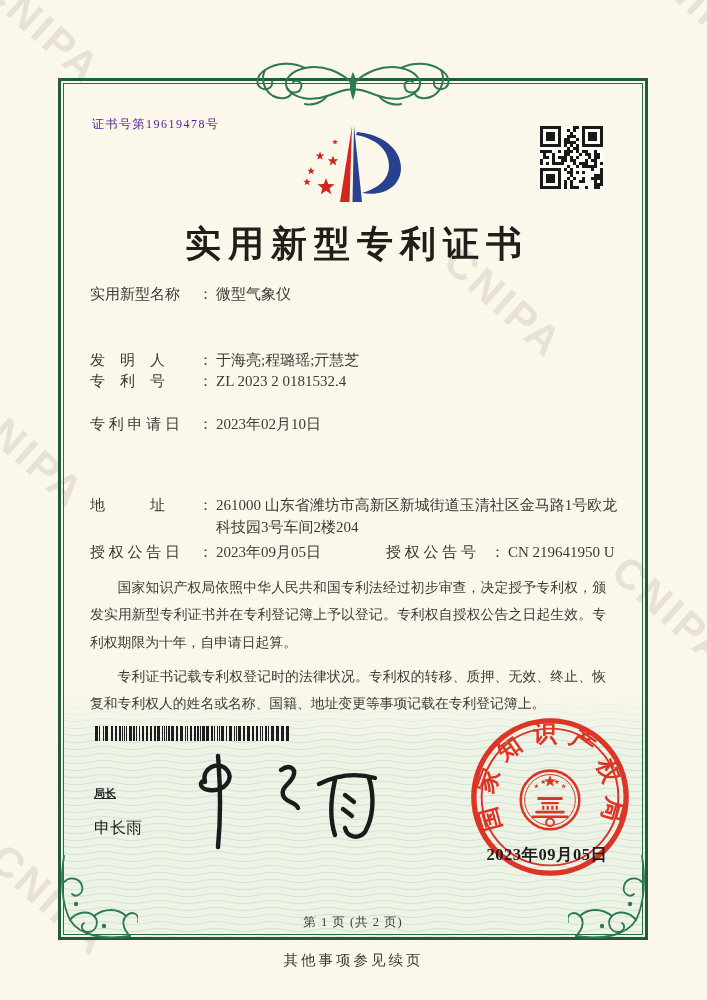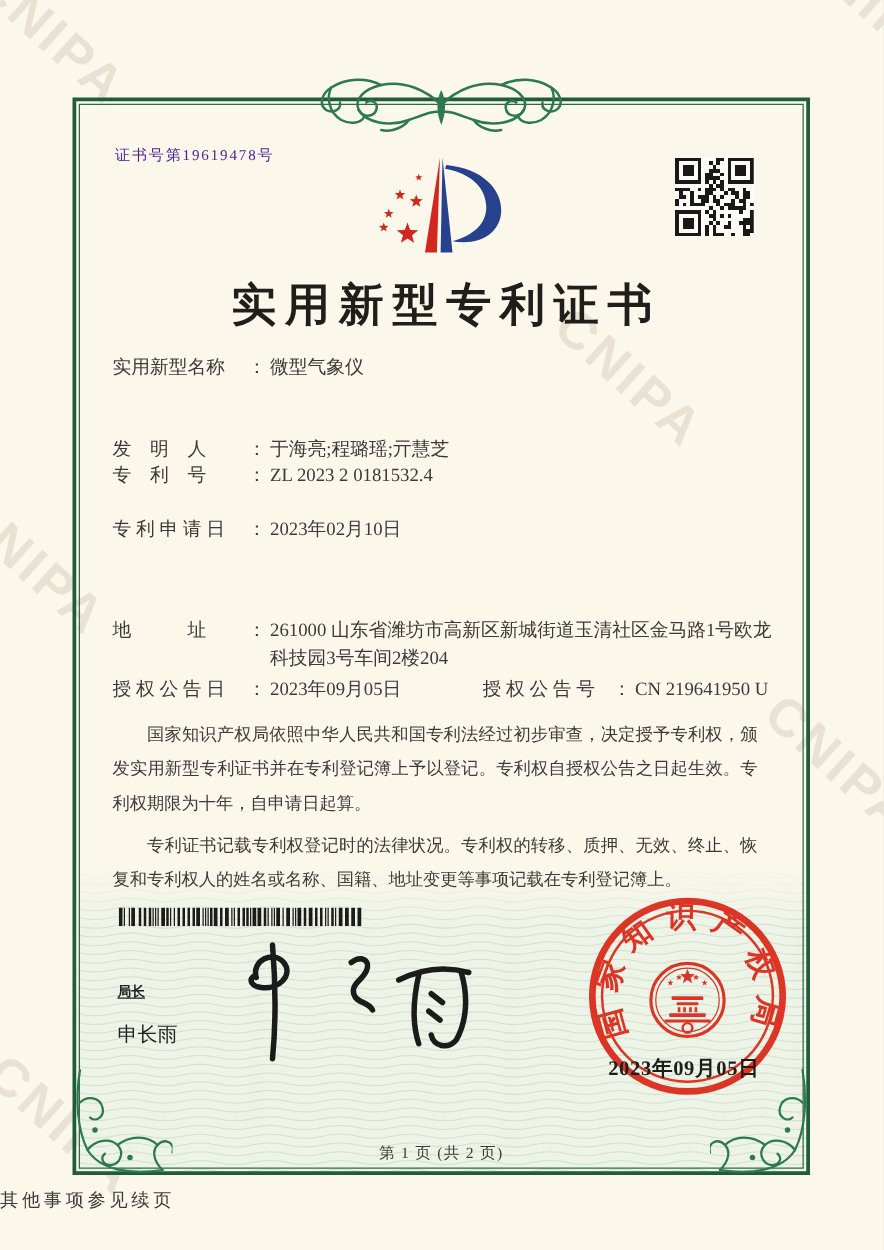--- a/index.html
+++ b/index.html
@@ -54,21 +54,21 @@
   .signature{position:absolute;left:185px;top:750px;}
 
   .barcode{position:absolute;left:95px;top:726px;}
 
   .seal{position:absolute;left:467px;top:714px;opacity:.94;}
   .seal-date{position:absolute;left:466px;top:844px;width:162px;text-align:center;
          font-size:16.5px;font-weight:bold;color:#1e1d1a;letter-spacing:.5px;}
 
   .page-footer{position:absolute;left:58px;top:914px;width:590px;text-align:center;
          font-size:12.5px;color:#3c3b35;letter-spacing:1px;font-family:Liberation Serif, serif;}
-  .cont-note{position:absolute;left:0;top:951px;width:707px;text-align:left;
+  .cont-note{position:absolute;left:0;top:951px;width:707px;text-align:center;
          font-size:14.5px;color:#3a3933;letter-spacing:3px;}
 </style>
 </head>
 <body>
 
 <div class="page">
 
   <div class="wm" style="left:-30px;top:4px;">CNIPA</div>
   <div class="wm" style="left:626px;top:-22px;">CNIPA</div>
   <div class="wm" style="left:432px;top:278px;">CNIPA</div>

